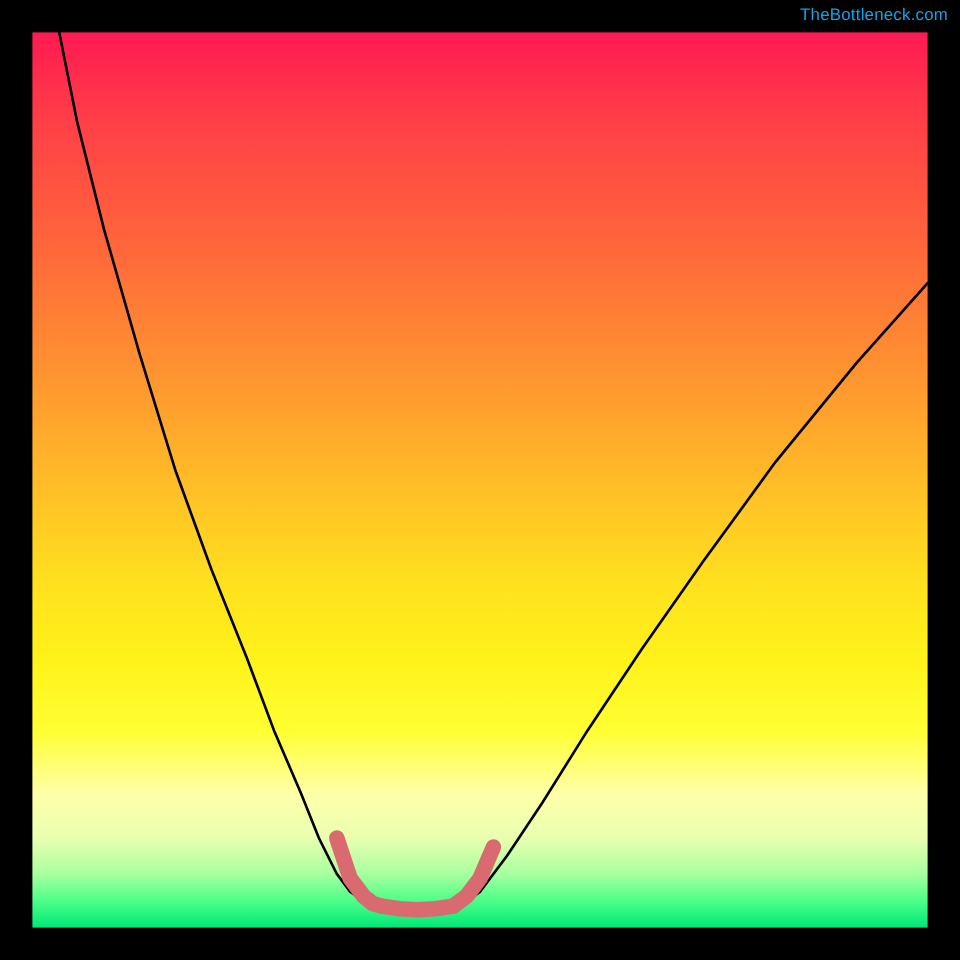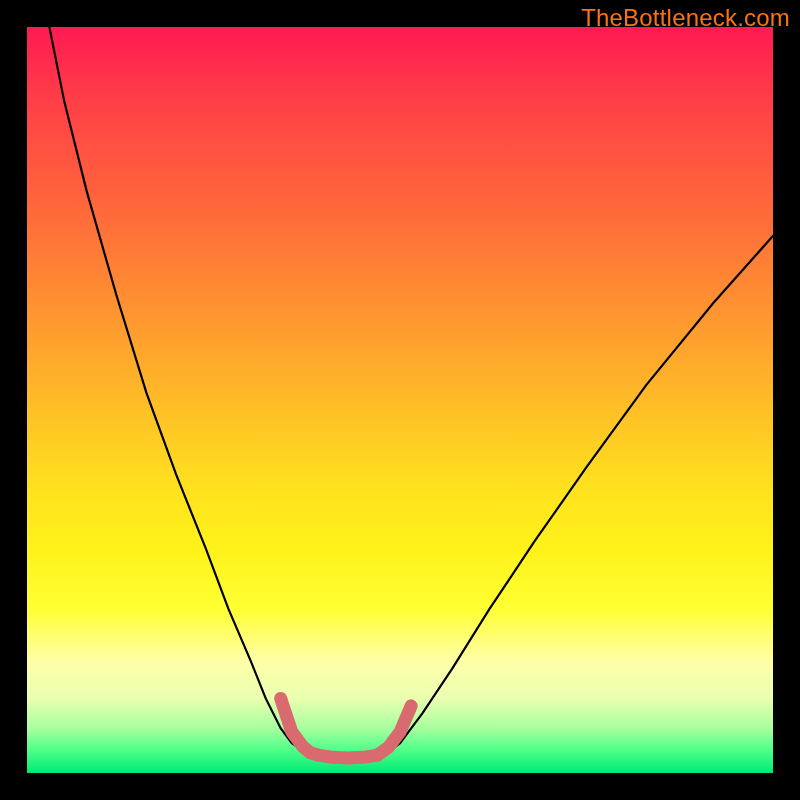--- a/index.html
+++ b/index.html
@@ -40,22 +40,22 @@
       #e9ffb0 90%,
       #a8ff9f 94%,
       #4dff88 97%,
       #00e876 100%
     );
   }
   .watermark {
     position: absolute;
     top: 4px;
     right: 10px;
-    color: #f97316;
-    font-size: 24px;
+    color: #0ea5e9;
+    font-size: 14px;
     font-weight: 500;
     letter-spacing: 0.2px;
     user-select: none;
   }
   svg.curves {
     position: absolute;
     left: 0;
     top: 0;
     width: 746px;
     height: 746px;

